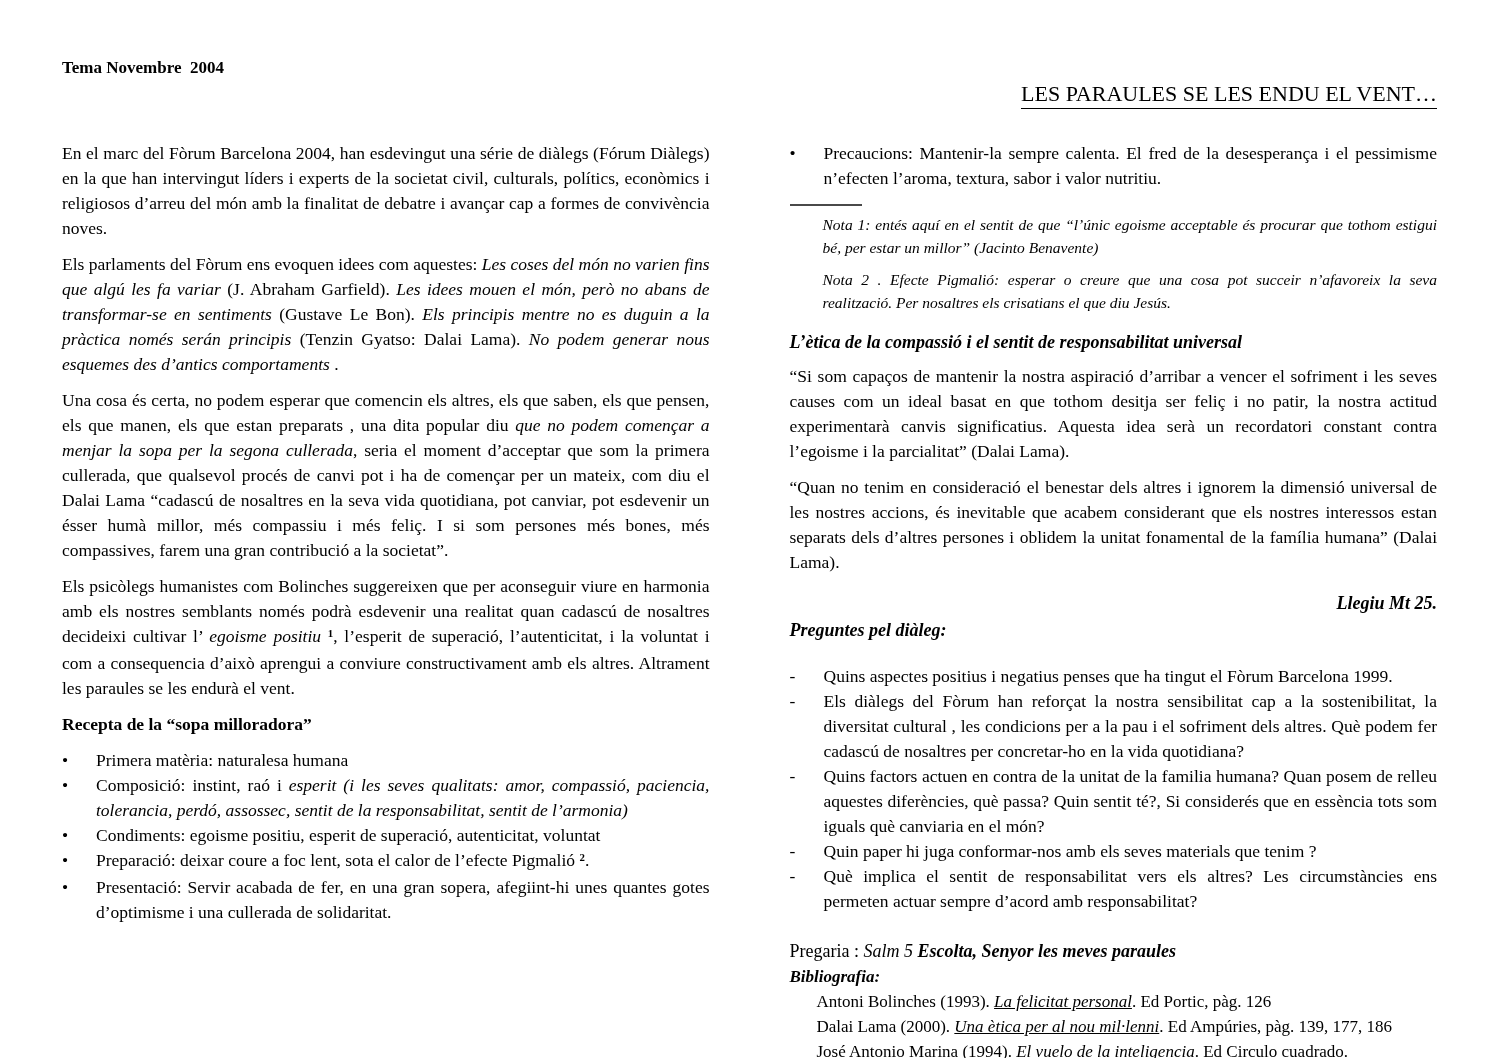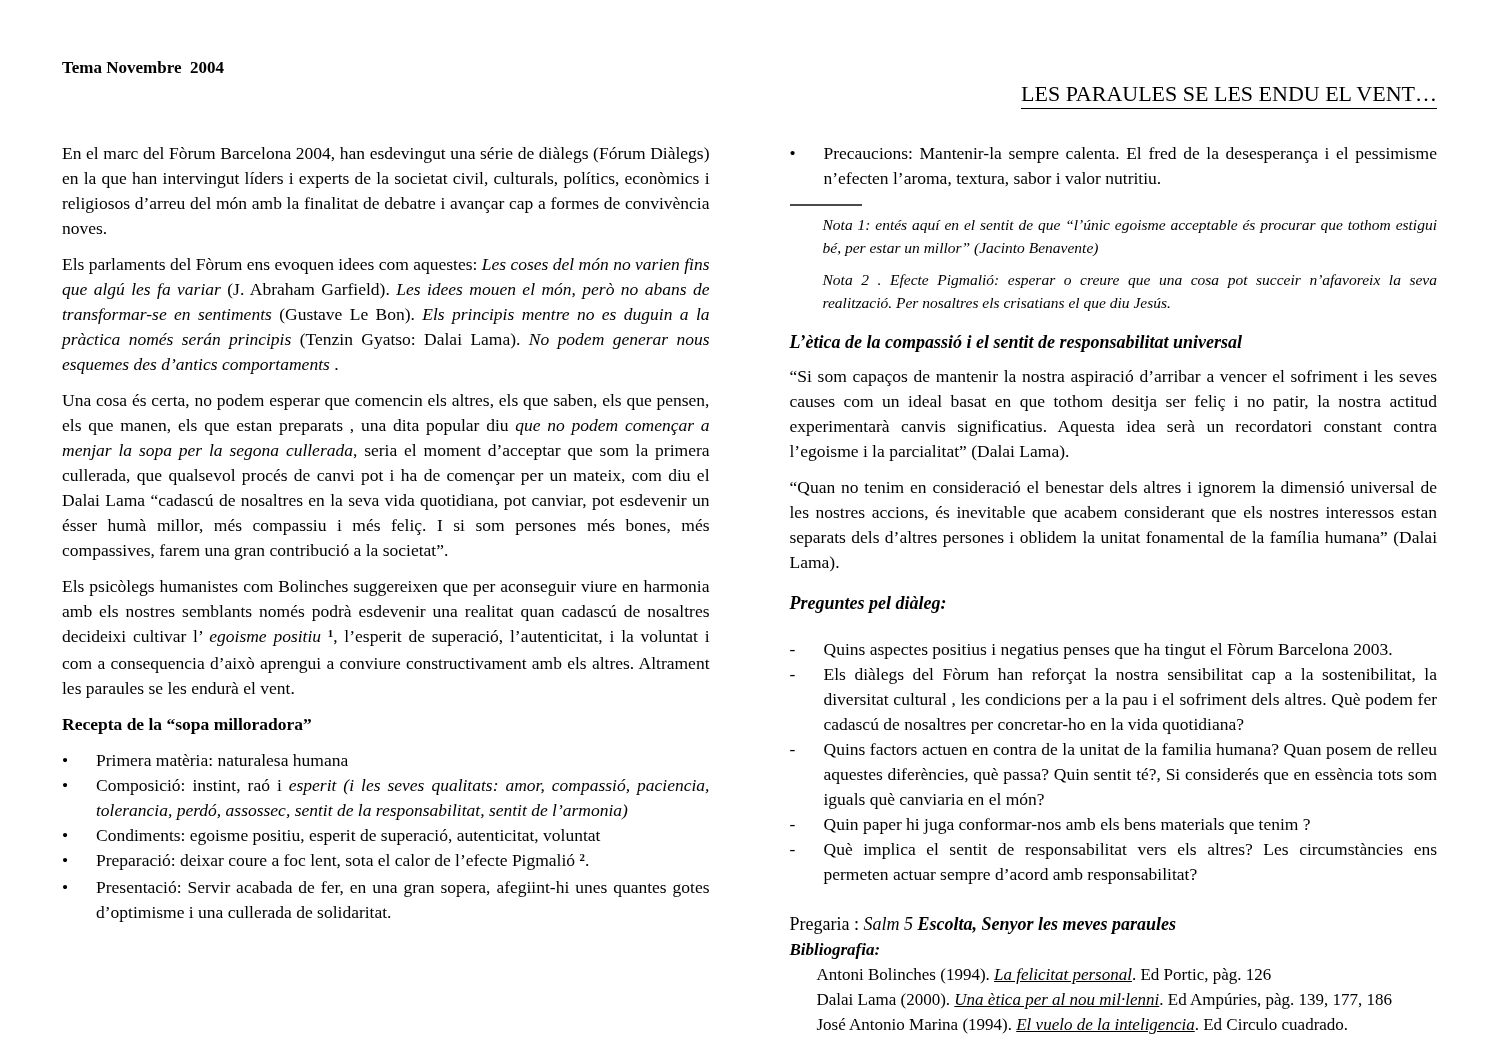--- a/index.html
+++ b/index.html
@@ -154,51 +154,52 @@
       <hr class="footnote-divider">
 
       <div class="footnote">Nota 1: entés aquí en el sentit de que “l’únic egoisme acceptable és procurar que tothom estigui bé, per estar un millor” (Jacinto Benavente)</div>
       <div class="footnote">Nota 2 . Efecte Pigmalió: esperar o creure que una cosa pot succeir n’afavoreix la seva realització. Per nosaltres els crisatians el que diu Jesús.</div>
 
       <div class="section-heading-bi">L’ètica de la compassió i el sentit de responsabilitat universal</div>
 
       <div class="para">“Si som capaços de mantenir la nostra aspiració d’arribar a vencer el sofriment i les seves causes com un ideal basat en que tothom desitja ser feliç i no patir, la nostra actitud experimentarà canvis significatius. Aquesta idea serà un recordatori constant contra l’egoisme i la parcialitat” (Dalai Lama).</div>
       <div class="para" style="margin-bottom:16px">“Quan no tenim en consideració el benestar dels altres i ignorem la dimensió universal de les nostres accions, és inevitable que acabem considerant que els nostres interessos estan separats dels d’altres persones i oblidem la unitat fonamental de la família humana” (Dalai Lama).</div>
 
+      <div class="llegiu">Llegiu Mt 25.</div>
 
       <div class="section-heading-bi" style="margin-top:2px">Preguntes pel diàleg:</div>
 
       <div class="questions">
         <div class="li">
           <span class="marker">-</span>
-          <span class="txt">Quins aspectes positius i negatius penses que ha tingut el Fòrum Barcelona 2003.</span>
+          <span class="txt">Quins aspectes positius i negatius penses que ha tingut el Fòrum Barcelona 1999.</span>
         </div>
         <div class="li">
           <span class="marker">-</span>
           <span class="txt">Els diàlegs del Fòrum han reforçat la nostra sensibilitat cap a la sostenibilitat, la diversitat cultural , les condicions per a la pau i el sofriment dels altres. Què podem fer cadascú de nosaltres per concretar-ho en la vida quotidiana?</span>
         </div>
         <div class="li">
           <span class="marker">-</span>
           <span class="txt">Quins factors actuen en contra de la unitat de la familia humana? Quan posem de relleu aquestes diferències, què passa? Quin sentit té?, Si considerés que en essència tots som iguals què canviaria en el món?</span>
         </div>
         <div class="li">
           <span class="marker">-</span>
-          <span class="txt">Quin paper hi juga conformar-nos amb els bens materials que tenim ?</span>
+          <span class="txt">Quin paper hi juga conformar-nos amb els seves materials que tenim ?</span>
         </div>
         <div class="li">
           <span class="marker">-</span>
           <span class="txt">Què implica el sentit de responsabilitat vers els altres? Les circumstàncies ens permeten actuar sempre d’acord amb responsabilitat?</span>
         </div>
       </div>
 
       <div class="pregaria-line"><span class="run-b">Pregaria : </span><span class="run-i">Salm 5 </span><span class="run-bi">Escolta, Senyor les meves paraules</span></div>
 
       <div class="biblio-heading">Bibliografia:</div>
 
       <div>
-        <div class="bib-entry"><span>Antoni Bolinches (1994). </span><span class="run-iu">La felicitat personal</span><span>. Ed Portic, pàg. 126</span></div>
+        <div class="bib-entry"><span>Antoni Bolinches (1993). </span><span class="run-iu">La felicitat personal</span><span>. Ed Portic, pàg. 126</span></div>
         <div class="bib-entry"><span>Dalai Lama (2000). </span><span class="run-iu">Una ètica per al nou mil·lenni</span><span>. Ed Ampúries, pàg. 139, 177, 186</span></div>
         <div class="bib-entry"><span>José Antonio Marina (1994). </span><span class="run-iu">El vuelo de la inteligencia</span><span>. Ed Circulo cuadrado.</span></div>
       </div>
     </div>
 
   </div>
 </div>
 
 </body></html>

